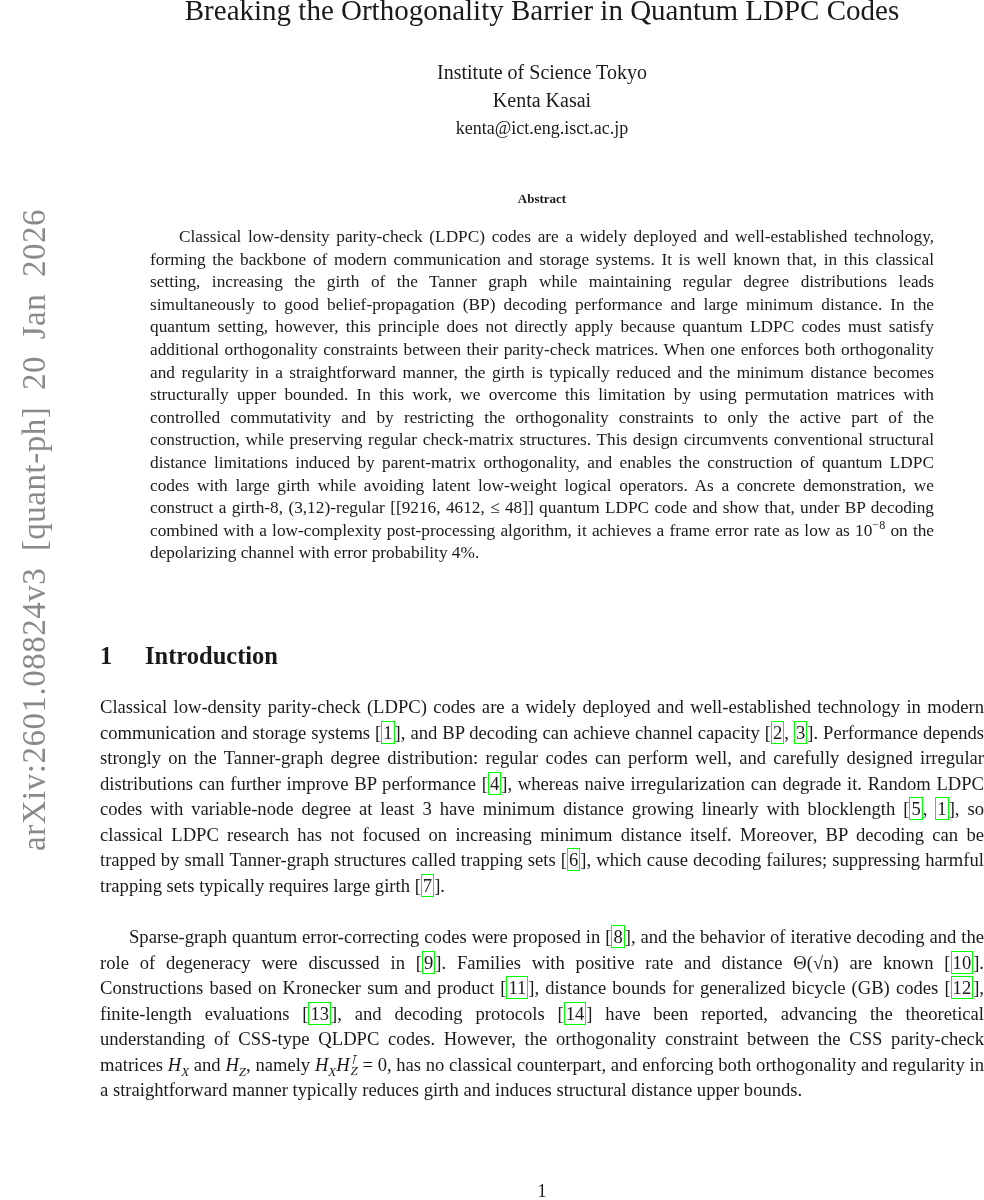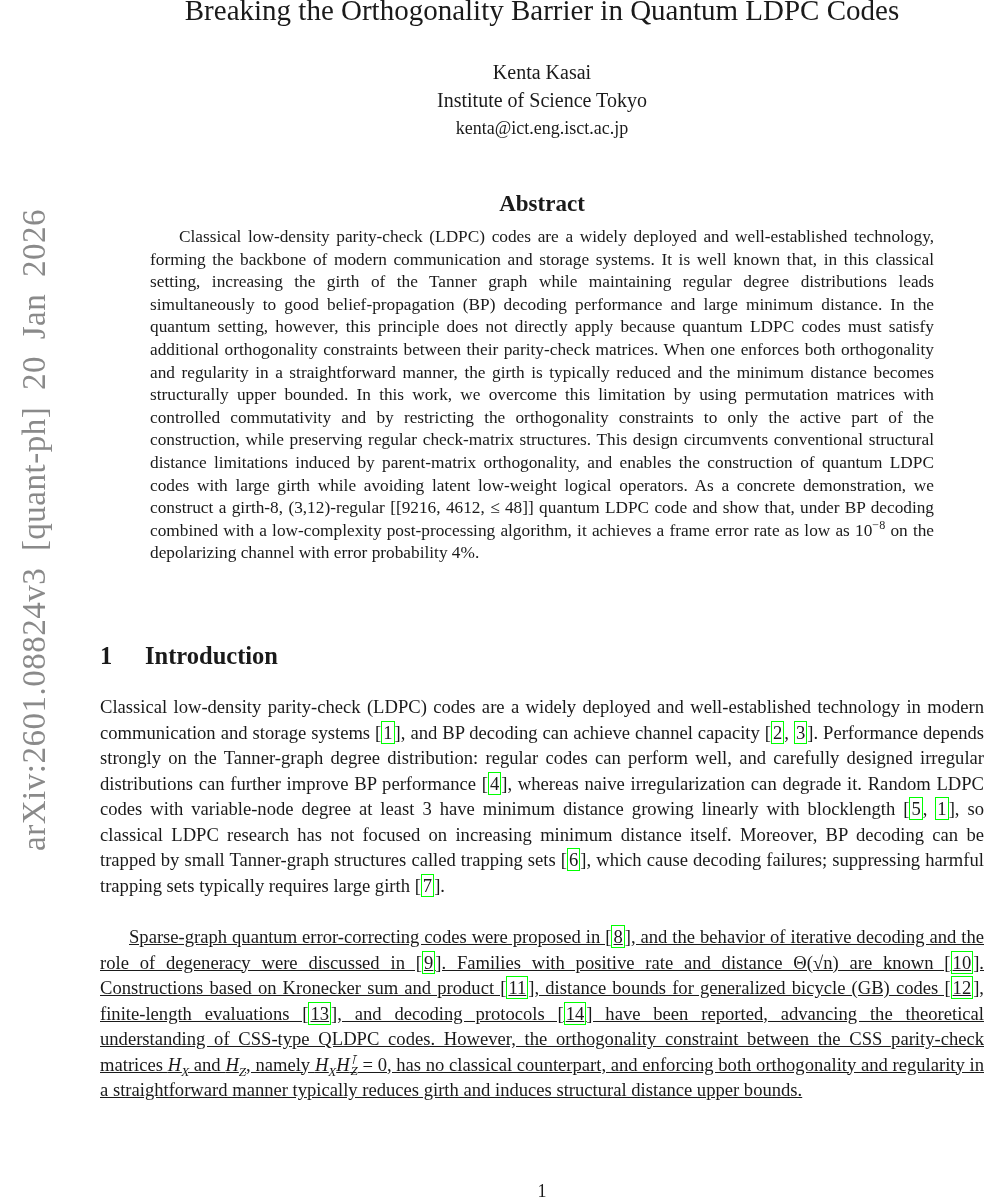--- a/index.html
+++ b/index.html
@@ -8,48 +8,48 @@
   .sidebar-stamp { position:absolute; left:-322px; top:508px; width:720px; height:44px;
          transform:rotate(-90deg); transform-origin:center center;
          font-family:"Liberation Serif",serif; font-size:33px; color:#8a8a8a;
          white-space:nowrap; text-align:center; letter-spacing:0.5px; word-spacing:8px; }
   .title { position:absolute; left:100px; top:-6px; width:884px; text-align:center;
          font-family:"Liberation Serif",serif; font-size:29px; white-space:nowrap; }
   .author-block { position:absolute; left:100px; top:58px; width:884px; text-align:center;
          font-family:"Liberation Serif",serif; font-size:20px; line-height:28px; }
   .email { font-family:Liberation Serif, serif; font-size:18px; }
   .abstract-heading { position:absolute; left:100px; top:191px; width:884px; text-align:center;
-         font-family:"Liberation Serif",serif; font-weight:bold; font-size:23px; }
+         font-family:"Liberation Serif",serif; font-weight:bold; font-size:13px; }
   .abstract { position:absolute; left:150px; top:226px; width:784px;
          font-family:"Liberation Serif",serif; font-size:17.3px; line-height:22.6px;
          text-align:justify; text-indent:29px; margin:0; }
   .section-heading { position:absolute; left:100px; top:642px;
          font-family:Liberation Serif, serif; font-weight:bold; font-size:24.5px; white-space:nowrap; }
   .section-number { display:inline-block; width:45px; }
   .para { position:absolute; left:100px; width:884px;
          font-family:"Liberation Serif",serif; font-size:18.6px; line-height:25.5px;
          text-align:justify; margin:0; }
   .p1 { top:694px; }
-  .p2 { top:924px; text-indent:29px;text-decoration:underline; }
+  .p2 { top:924px; text-indent:29px; }
   .cite { border:1px solid #00ff00; padding:0 1px; line-height:1; color:#1a1a1a; cursor:pointer; }
   .math { font-style:italic; }
   .page-number { position:absolute; left:100px; top:1181px; width:884px; text-align:center;
          font-family:"Liberation Serif",serif; font-size:18px; }
   sup, sub { font-size:70%; line-height:0; }
 </style>
 </head>
 <body>
 
 <div class="sidebar-stamp">arXiv:2601.08824v3  [quant-ph]  20 Jan 2026</div>
 
 <div class="title">Breaking the Orthogonality Barrier in Quantum LDPC Codes</div>
 
 <div class="author-block">
+  <div>Institute of Science Tokyo</div>
   <div>Kenta Kasai</div>
-  <div>Institute of Science Tokyo</div>
   <div class="email">kenta@ict.eng.isct.ac.jp</div>
 </div>
 
 <div class="abstract-heading">Abstract</div>
 
 <p class="abstract"><span>Classical low-density parity-check (LDPC) codes are a widely deployed and well-established technology, forming the backbone of modern communication and storage systems. It is well known that, in this classical setting, increasing the girth of the Tanner graph while maintaining regular degree distributions leads simultaneously to good belief-propagation (BP) decoding performance and large minimum distance. In the quantum setting, however, this principle does not directly apply because quantum LDPC codes must satisfy additional orthogonality constraints between their parity-check matrices. When one enforces both orthogonality and regularity in a straightforward manner, the girth is typically reduced and the minimum distance becomes structurally upper bounded. In this work, we overcome this limitation by using permutation matrices with controlled commutativity and by restricting the orthogonality constraints to only the active part of the construction, while preserving regular check-matrix structures. This design circumvents conventional structural distance limitations induced by parent-matrix orthogonality, and enables the construction of quantum LDPC codes with large girth while avoiding latent low-weight logical operators. As a concrete demonstration, we construct a girth-8, (3,12)-regular [[9216, 4612, ≤ 48]] quantum LDPC code and show that, under BP decoding combined with a low-complexity post-processing algorithm, it achieves a frame error rate as low as 10</span><sup>−8</sup><span> on the depolarizing channel with error probability 4%.</span></p>
 
 <div class="section-heading">
   <span class="section-number">1</span><span>Introduction</span>
 </div>

